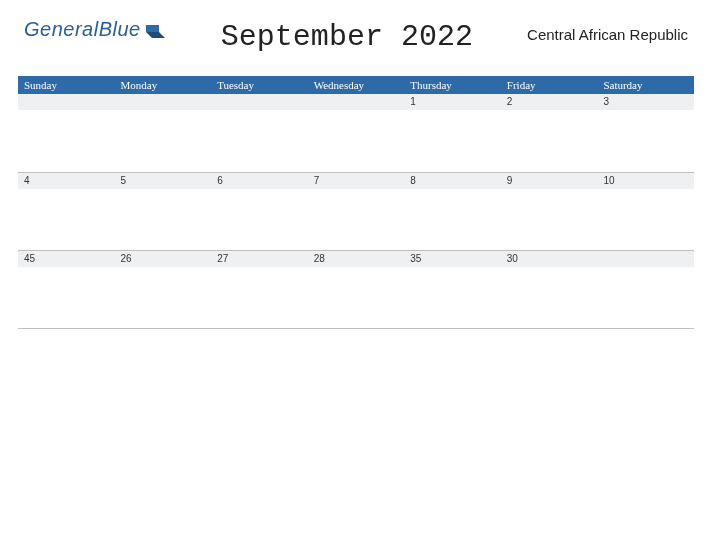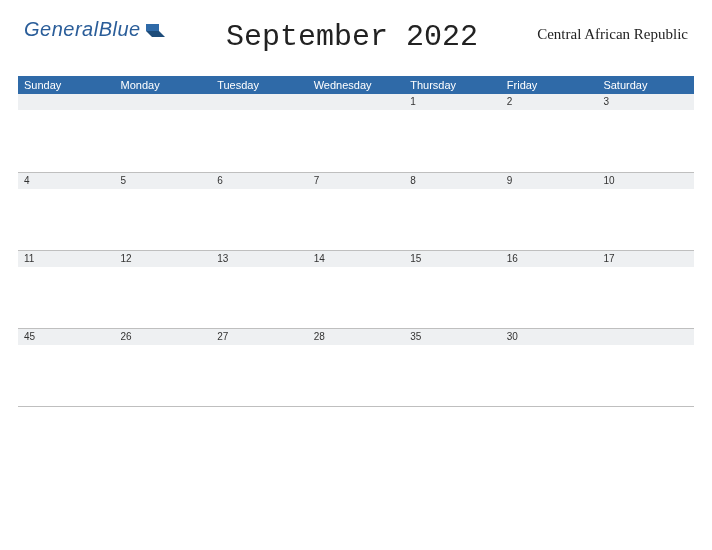--- a/index.html
+++ b/index.html
@@ -13,21 +13,21 @@
   }
   .header {
     display: flex;
     align-items: flex-start;
     justify-content: space-between;
     margin-bottom: 22px;
     padding: 0 6px;
   }
   .logo {
     display: flex;
-    align-items: center;
+    align-items: flex-end;
     gap: 4px;
   }
   .logo-text {
     font-size: 20px;
     font-weight: 400;
     color: #2a5d99;
     font-style: italic;
     letter-spacing: 0.5px;
   }
   .logo-text .blue { color: #2a5d99; }
@@ -37,37 +37,38 @@
     color: #222;
     font-family: Liberation Mono, monospace;
     font-weight: 400;
     text-align: center;
     flex: 1;
     margin-top: 2px;
   }
   .region {
     font-size: 15px;
     color: #222;
-    font-family: Liberation Serif, serif;
+    font-family: Liberation Sans, sans-serif;
     text-align: right;
     white-space: nowrap;
     margin-top: 8px;
   }
   .cal {
     width: 100%;
     border-collapse: collapse;
   }
   .cal thead th {
     background: #2f6aa8;
     color: #fff;
     font-weight: 400;
     font-size: 11px;
     text-align: left;
     padding: 3px 6px;
     width: 14.28%;
+    font-family: Liberation Serif, serif;
   }
   .cal tbody td {
     border-top: 1px solid #2f6aa8;
     border-bottom: 1px solid #bfbfbf;
     height: 78px;
     vertical-align: top;
     padding: 0;
   }
   .cal tbody tr:first-child td { border-top: none; }
   .datebar {
@@ -150,43 +151,20 @@
         </td>
       <td>
           <div class="datebar">9</div>
         </td>
       <td>
           <div class="datebar">10</div>
         </td>
     </tr>
     <tr>
       <td>
-          <div class="datebar">11</div>
-        </td>
-      <td>
-          <div class="datebar">12</div>
-        </td>
-      <td>
-          <div class="datebar">13</div>
-        </td>
-      <td>
-          <div class="datebar">14</div>
-        </td>
-      <td>
-          <div class="datebar">15</div>
-        </td>
-      <td>
-          <div class="datebar">16</div>
-        </td>
-      <td>
-          <div class="datebar">17</div>
-        </td>
-    </tr>
-    <tr>
-      <td>
           <div class="datebar">45</div>
         </td>
       <td>
           <div class="datebar">26</div>
         </td>
       <td>
           <div class="datebar">27</div>
         </td>
       <td>
           <div class="datebar">28</div>

